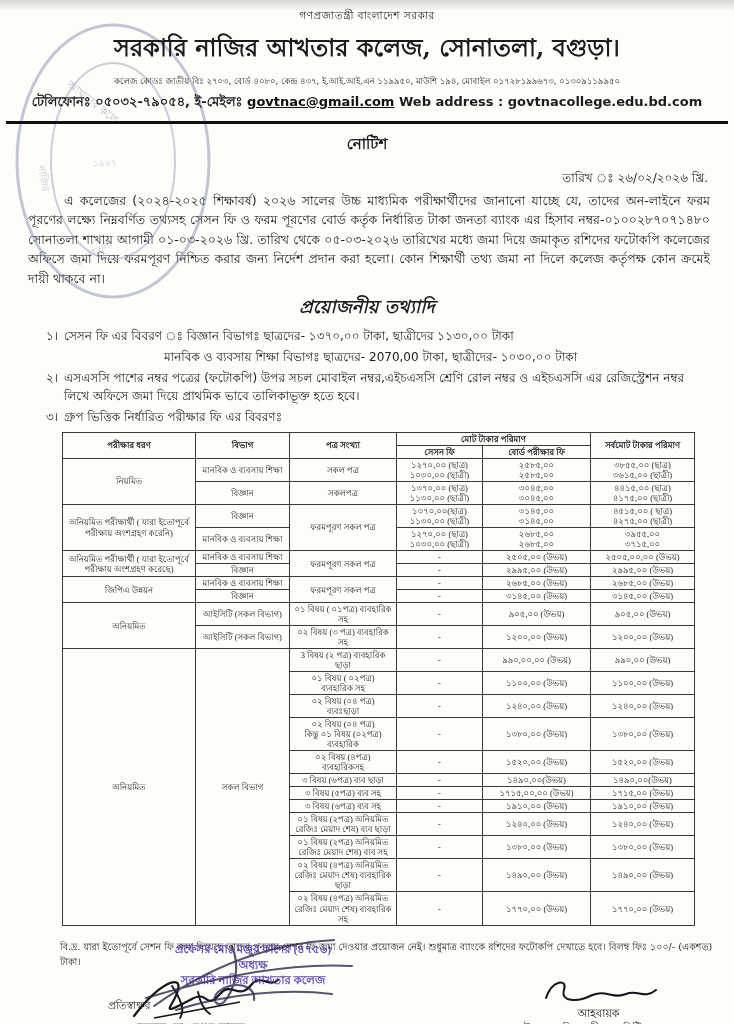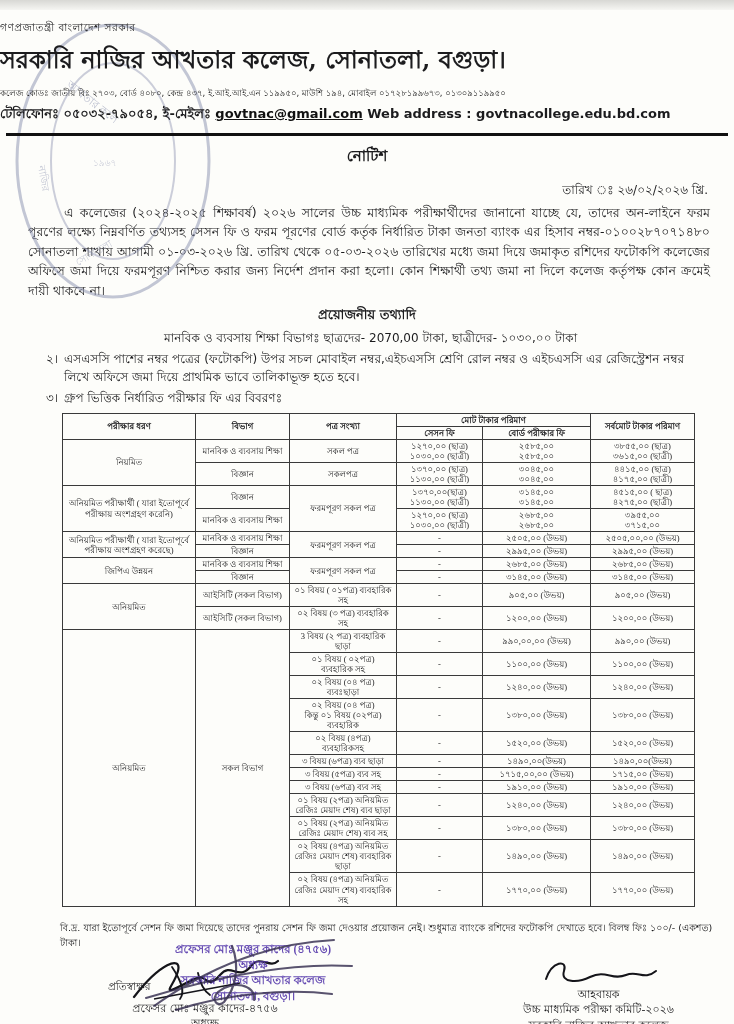--- a/index.html
+++ b/index.html
@@ -6,36 +6,36 @@
   .page{
     position:relative;width:734px;height:1024px;margin:0 auto;
     background:#fdfdfa;overflow:hidden;color:#1c1c1e;
     font-family:"DejaVu Sans",sans-serif;
   }
   .scan-top{position:absolute;top:0;left:0;width:100%;height:10px;
     background:linear-gradient(#b9b9b5,#efefec);opacity:.55;}
   .scan-bottom{position:absolute;bottom:28px;left:30px;width:420px;height:8px;
     background:linear-gradient(90deg,#c9c9c4,#ececе8 80%);opacity:.35;border-radius:4px;}
   
-  .hdr{position:relative;padding-top:20px;text-align:left;}
+  .hdr{position:relative;padding-top:8px;text-align:center;}
   .govt{font-size:10.5px;letter-spacing:.5px;}
   .college{font-size:24px;font-weight:bold;font-family:"DejaVu Serif",serif;margin-top:4px;}
   .codes{font-size:8.5px;margin-top:6px;color:#222;}
   .contact{font-size:13px;font-weight:600;margin-top:3px;}
   .contact a{color:#111;}
   .rule{height:3px;background:#111;margin:8px 6px 0 6px;}
   
   .seal{position:absolute;left:8px;top:16px;width:215px;height:290px;pointer-events:none;opacity:.65;}
   
   .notice-title{display:block;text-align:center;font-size:15px;font-weight:bold;
     margin-top:8px;}
   .date{font-size:12px;text-align:right;padding-right:26px;margin-top:12px;}
   .body-par{font-size:12.5px;line-height:1.55;text-align:justify;
     margin:2px 24px 0 28px;text-indent:36px;}
-  .info-head{font-size:13px;font-weight:600;text-align:center;margin-top:5px;}
+  .info-head{font-size:18px;font-weight:600;text-align:center;margin-top:5px;font-style:italic;}
   .item{font-size:12px;margin:3px 24px 0 46px;line-height:1.5;}
   .item .lbl{margin-right:6px;}
   .sub-item{margin-left:164px;}
   .hang{padding-left:18px;text-indent:-18px;}
   
   table.fees{border-collapse:collapse;margin:6px 0 0 62px;table-layout:fixed;width:632px;font-family:Liberation Serif, serif;}
   table.fees th,table.fees td{
     border:1px solid #3a3a3a;font-size:8.5px;line-height:1.18;
     padding:1px 2px;text-align:center;vertical-align:middle;font-weight:normal;
   }
@@ -74,20 +74,21 @@
     <div class="codes">কলেজ কোডঃ জাতীয় বিঃ ২৭০৩, বোর্ড ৪০৮০, কেন্দ্র ৪৩৭, ই.আই.আই.এন ১১৯৯৫০, মাউশি ১৯৪, মোবাইল ০১৭২৮১৯৯৬৭৩, ০১৩০৯১১৯৯৫০</div>
     <div class="contact"><span>টেলিফোনঃ ০৫০৩২-৭৯০৫৪, ই-মেইলঃ </span><a href="#" class="email">govtnac@gmail.com</a><span> Web address : govtnacollege.edu.bd.com</span></div>
     <div class="rule"></div>
   </div>
 
   <span class="notice-title">নোটিশ</span>
   <div class="date">তারিখ ঃ ২৬/০২/২০২৬ খ্রি.</div>
   <div class="body-par">এ কলেজের (২০২৪-২০২৫ শিক্ষাবর্ষ) ২০২৬ সালের উচ্চ মাধ্যমিক পরীক্ষার্থীদের জানানো যাচ্ছে যে, তাদের অন-লাইনে ফরম পূরণের লক্ষ্যে নিম্নবর্ণিত তথ্যসহ সেসন ফি ও ফরম পূরণের বোর্ড কর্তৃক নির্ধারিত টাকা  জনতা ব্যাংক এর হিসাব নম্বর-০১০০২৮৭০৭১৪৮০ সোনাতলা শাখায় আগামী ০১-০৩-২০২৬ খ্রি. তারিখ থেকে ০৫-০৩-২০২৬ তারিখের মধ্যে জমা দিয়ে জমাকৃত রশিদের ফটোকপি কলেজের অফিসে জমা দিয়ে ফরমপূরণ নিশ্চিত করার জন্য নির্দেশ প্রদান করা হলো। কোন শিক্ষার্থী তথ্য জমা না দিলে কলেজ কর্তৃপক্ষ কোন ক্রমেই দায়ী থাকবে না।</div>
 
   <div class="info-head">প্রয়োজনীয় তথ্যাদি</div>
+  <div class="item"><span class="lbl">১।</span><span>সেসন ফি এর বিবরণ ঃ বিজ্ঞান বিভাগঃ ছাত্রদের- ১৩৭০,০০ টাকা,  ছাত্রীদের ১১৩০,০০ টাকা</span></div>
   <div class="item sub-item">মানবিক ও ব্যবসায় শিক্ষা বিভাগঃ  ছাত্রদের- 2070,00 টাকা, ছাত্রীদের- ১০৩০,০০ টাকা</div>
   <div class="item hang"><span class="lbl">২।</span><span>এসএসসি পাশের নম্বর পত্রের (ফটোকপি) উপর সচল মোবাইল নম্বর,এইচএসসি শ্রেণি রোল নম্বর ও এইচএসসি এর রেজিস্ট্রেশন নম্বর লিখে অফিসে জমা দিয়ে প্রাথমিক ভাবে তালিকাভূক্ত হতে হবে।</span></div>
   <div class="item"><span class="lbl">৩।</span><span>গ্রুপ ভিত্তিক নির্ধারিত পরীক্ষার ফি এর বিবরণঃ</span></div>
 
   <table class="fees">
     <colgroup>
       <col style="width:133px">
         <col style="width:94px">
         <col style="width:107px">
       <col style="width:86px">
@@ -511,21 +512,20 @@
       <div>উচ্চ মাধ্যমিক পরীক্ষা কমিটি-২০২৬</div>
       <div>সরকারি নাজির আখতার কলেজ</div>
 
     </div>
   </div>
 
   <div class="stamp">
     <div>প্রফেসর মোঃ মঞ্জুর কাদের (৪৭৫৬)</div>
     <div>অধ্যক্ষ</div>
     <div>সরকারি নাজির আখতার কলেজ</div>
-    <div>সোনাতলা, বগুড়া।</div>
     <svg width="230" height="78" viewBox="0 0 230 78">
       <path d="M18 70 C60 40 120 8 198 4 M10 62 C70 44 150 26 216 30 M40 74 C90 58 150 52 196 58" fill="none" stroke="#2b2347" stroke-width="2" stroke-linecap="round" opacity=".85"></path>
       <path d="M96 10 C104 30 100 52 88 66 C82 72 74 64 82 56 C96 44 120 48 118 64" fill="none" stroke="#2b2347" stroke-width="2.2" stroke-linecap="round" opacity=".85"></path>
     </svg>
   </div>
 
   <div class="scan-bottom"></div>
 </div>
 
 </body></html>

